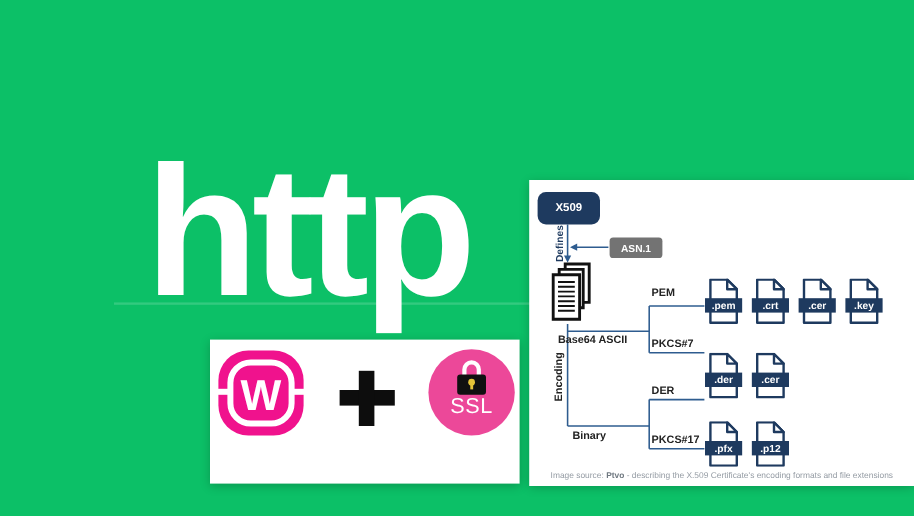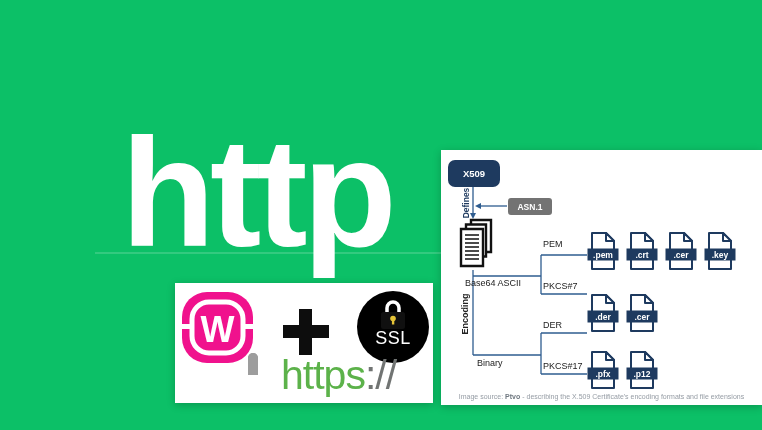--- a/index.html
+++ b/index.html
@@ -13,21 +13,21 @@
   .seam{position:absolute;left:95px;top:252px;width:667px;height:2px;background:rgba(255,255,255,.16);}
 
   
   .wamp-panel{position:absolute;left:175px;top:283px;width:258px;height:120px;background:#fff;
               box-shadow:0 2px 8px rgba(0,0,0,.22);}
   .wamp-logo{position:absolute;left:6px;top:8px;width:73px;height:73px;}
   .plus{position:absolute;left:108px;top:26px;width:46px;height:46px;}
   .plus::before{content:"";position:absolute;left:0;top:16px;width:46px;height:13px;background:#0d0d0d;}
   .plus::after{content:"";position:absolute;left:16px;top:0;width:13px;height:46px;background:#0d0d0d;}
   .ssl-badge{position:absolute;left:182px;top:8px;width:72px;height:72px;border-radius:50%;
-             background:#000000;display:flex;flex-direction:column;align-items:center;}
+             background:#ec4899;display:flex;flex-direction:column;align-items:center;}
   .ssl-badge svg{margin-top:7px;}
   .ssl-label{color:#fff;font-size:18px;letter-spacing:.5px;margin-top:-2px;}
   .https-row{position:absolute;left:73px;top:74px;display:flex;align-items:flex-end;gap:6px;}
   .green-lock{width:27px;height:37px;position:relative;}
   .green-lock .shackle{width:17px;height:16px;border:5px solid #9d9d9d;border-bottom:none;
                        border-radius:10px 10px 0 0;margin:0 auto;box-sizing:border-box;}
   .green-lock .lockbody{width:27px;height:21px;background:linear-gradient(#6cc55e,#3f9e3c);
                         border-radius:3px;margin-top:-2px;}
   .url-text{font-size:41px;line-height:.92;letter-spacing:-1px;white-space:nowrap;}
   .url-scheme{color:#5cb24a;}
@@ -39,21 +39,21 @@
   .tree-lines{position:absolute;left:0;top:0;}
   .x509-box{position:absolute;left:7px;top:10px;width:52px;height:27px;background:#1e3a5f;border-radius:7px;
             color:#fff;font-weight:bold;font-size:9.5px;display:flex;align-items:center;justify-content:center;}
   .asn1-box{position:absolute;left:67px;top:48px;width:44px;height:17px;background:#737373;border-radius:3px;
             color:#fff;font-weight:bold;font-size:8.5px;display:flex;align-items:center;justify-content:center;}
   .defines{position:absolute;left:25px;top:53px;transform:translate(-50%,-50%) rotate(-90deg);
            font-size:8.5px;font-weight:bold;color:#1e3a5f;white-space:nowrap;}
   .encoding{position:absolute;left:24px;top:164px;transform:translate(-50%,-50%) rotate(-90deg);
             font-size:9px;font-weight:bold;color:#222;white-space:nowrap;}
   .doc-stack{position:absolute;left:16px;top:68px;}
-  .lbl{position:absolute;font-weight:normal;font-size:9px;white-space:nowrap;color:#222;}
+  .lbl{position:absolute;font-weight:bold;font-size:9px;white-space:nowrap;color:#222;}
   .lbl-pem{left:102px;top:89px;}
   .lbl-pkcs7{left:102px;top:131px;}
   .lbl-der{left:102px;top:170px;}
   .lbl-pkcs12{left:102px;top:211px;}
   .lbl-base64{left:24px;top:128px;}
   .lbl-binary{left:36px;top:208px;}
   .file-row{position:absolute;display:flex;gap:7px;}
   .row-pem{left:146px;top:82px;}
   .row-pkcs7{left:146px;top:121px;}
   .row-der{left:146px;top:144px;}
@@ -88,27 +88,20 @@
     <div class="ssl-badge">
       <svg width="30" height="32" viewBox="0 0 30 32">
         <path d="M9 15 V10 a6 6 0 0 1 12 0 V15" stroke="#ffffff" stroke-width="3.5" fill="none"></path>
         <rect x="3" y="14" width="24" height="17" rx="2.5" fill="#101010"></rect>
         <circle cx="15" cy="20.5" r="2.8" fill="#e5c438"></circle>
         <rect x="13.9" y="21.5" width="2.4" height="5" fill="#e5c438"></rect>
       </svg>
       <span class="ssl-label">SSL</span>
     </div>
 
-    <div class="https-row">
-      <span class="green-lock">
-        <span class="shackle"></span>
-        <span class="lockbody"></span>
-      </span>
-      <span class="url-text"><span class="url-scheme">https</span><span class="url-sep">://</span></span>
-    </div>
   </section>
 
   <section class="diagram-panel">
     <svg class="tree-lines" width="304" height="255" viewBox="0 0 304 255">
       <g stroke="#2e5c8f" stroke-width="1.3" fill="none">
         <path d="M32 37 V64"></path>
         <path d="M66 56 H39"></path>
         <path d="M32 120 V205"></path>
         <path d="M32 126 H100"></path>
         <path d="M100 105 V144"></path>

